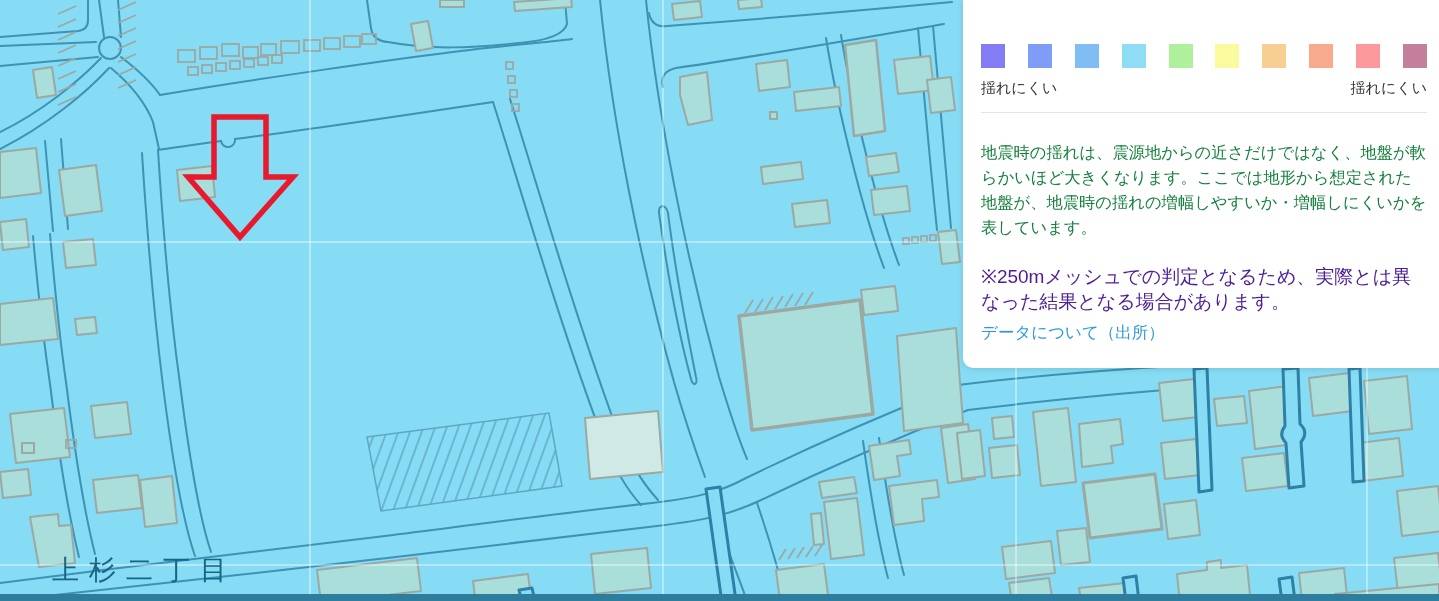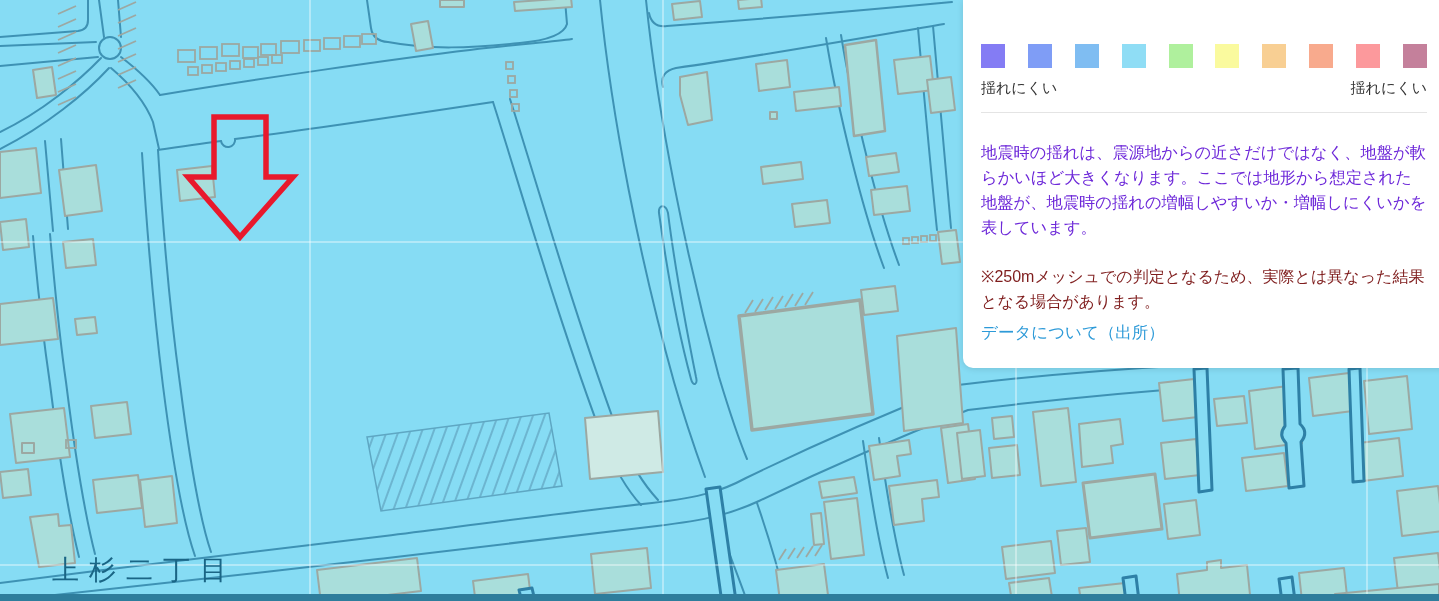--- a/index.html
+++ b/index.html
@@ -10,22 +10,22 @@
     position:absolute;left:963px;top:0;width:572px;height:368px;box-sizing:border-box;
     background:#ffffff;border-bottom-left-radius:10px;
     padding:44px 14px 9px 18px;
     box-shadow:0 1px 6px rgba(0,0,0,.12);
   }
   .swatch-row{display:flex;justify-content:space-between;width:446px;}
   .swatch{width:24px;height:24px;display:inline-block;}
   .legend-labels{display:flex;justify-content:space-between;width:446px;margin-top:11px;
     font-size:15px;color:#333;}
   .divider{border:none;border-top:1px solid #e4e4e4;margin:14px 0 0 0;width:446px;}
-  .desc{margin:27px 0 0 0;width:446px;font-size:16.3px;line-height:25px;color:#6d28d9;}
-  .note{margin:24px 0 0 0;width:446px;font-size:16px;line-height:25px;color:#7f1d1d;}
+  .desc{margin:27px 0 0 0;width:446px;font-size:16.3px;line-height:25px;color:#15803d;}
+  .note{margin:24px 0 0 0;width:446px;font-size:19px;line-height:25px;color:#4c1d95;}
   .src-link{display:inline-block;margin-top:8px;font-size:16.5px;color:#2d9ad8;text-decoration:none;cursor:pointer;}
 </style>
 </head>
 <body>
 
 <div class="stage">
 
   <svg class="map-svg" width="1439" height="601" viewBox="0 0 1439 601">
     <defs>
       <pattern id="hatchp" width="11" height="11" patternUnits="userSpaceOnUse" patternTransform="rotate(20)">

